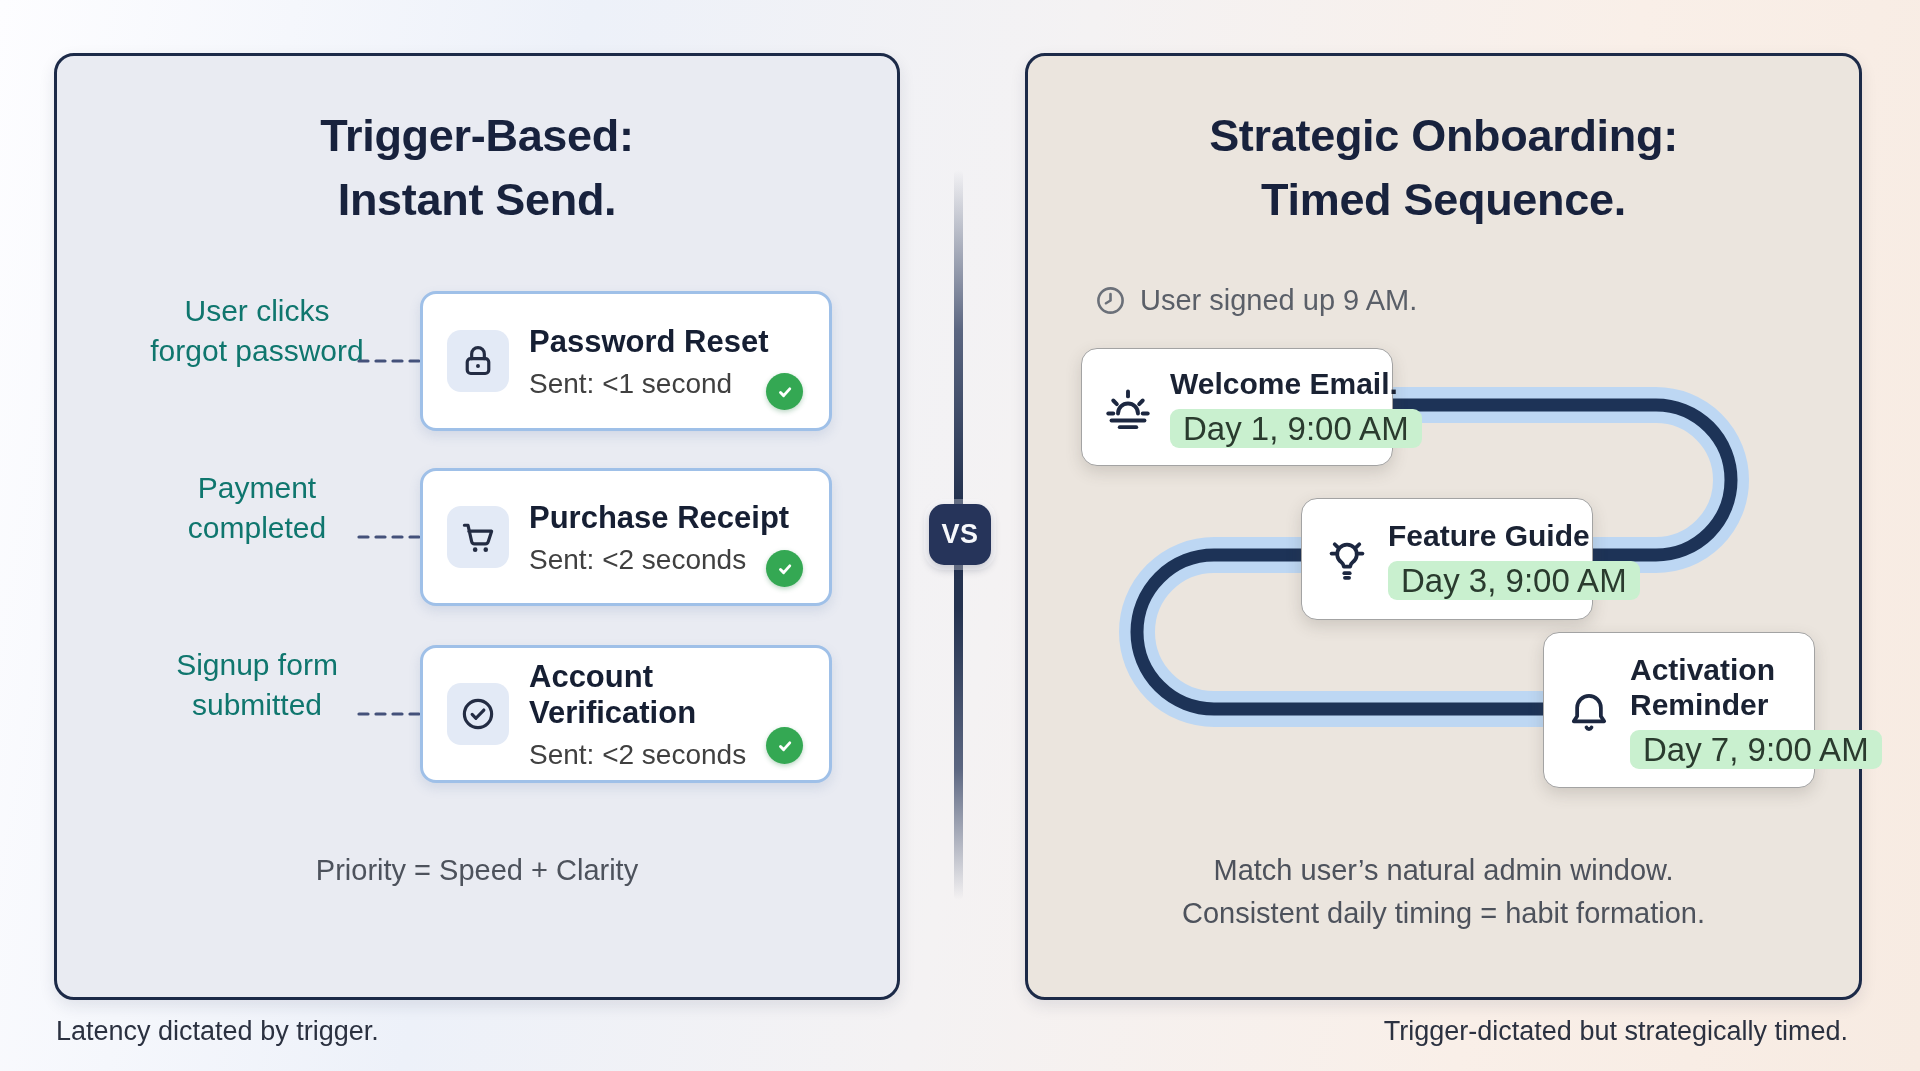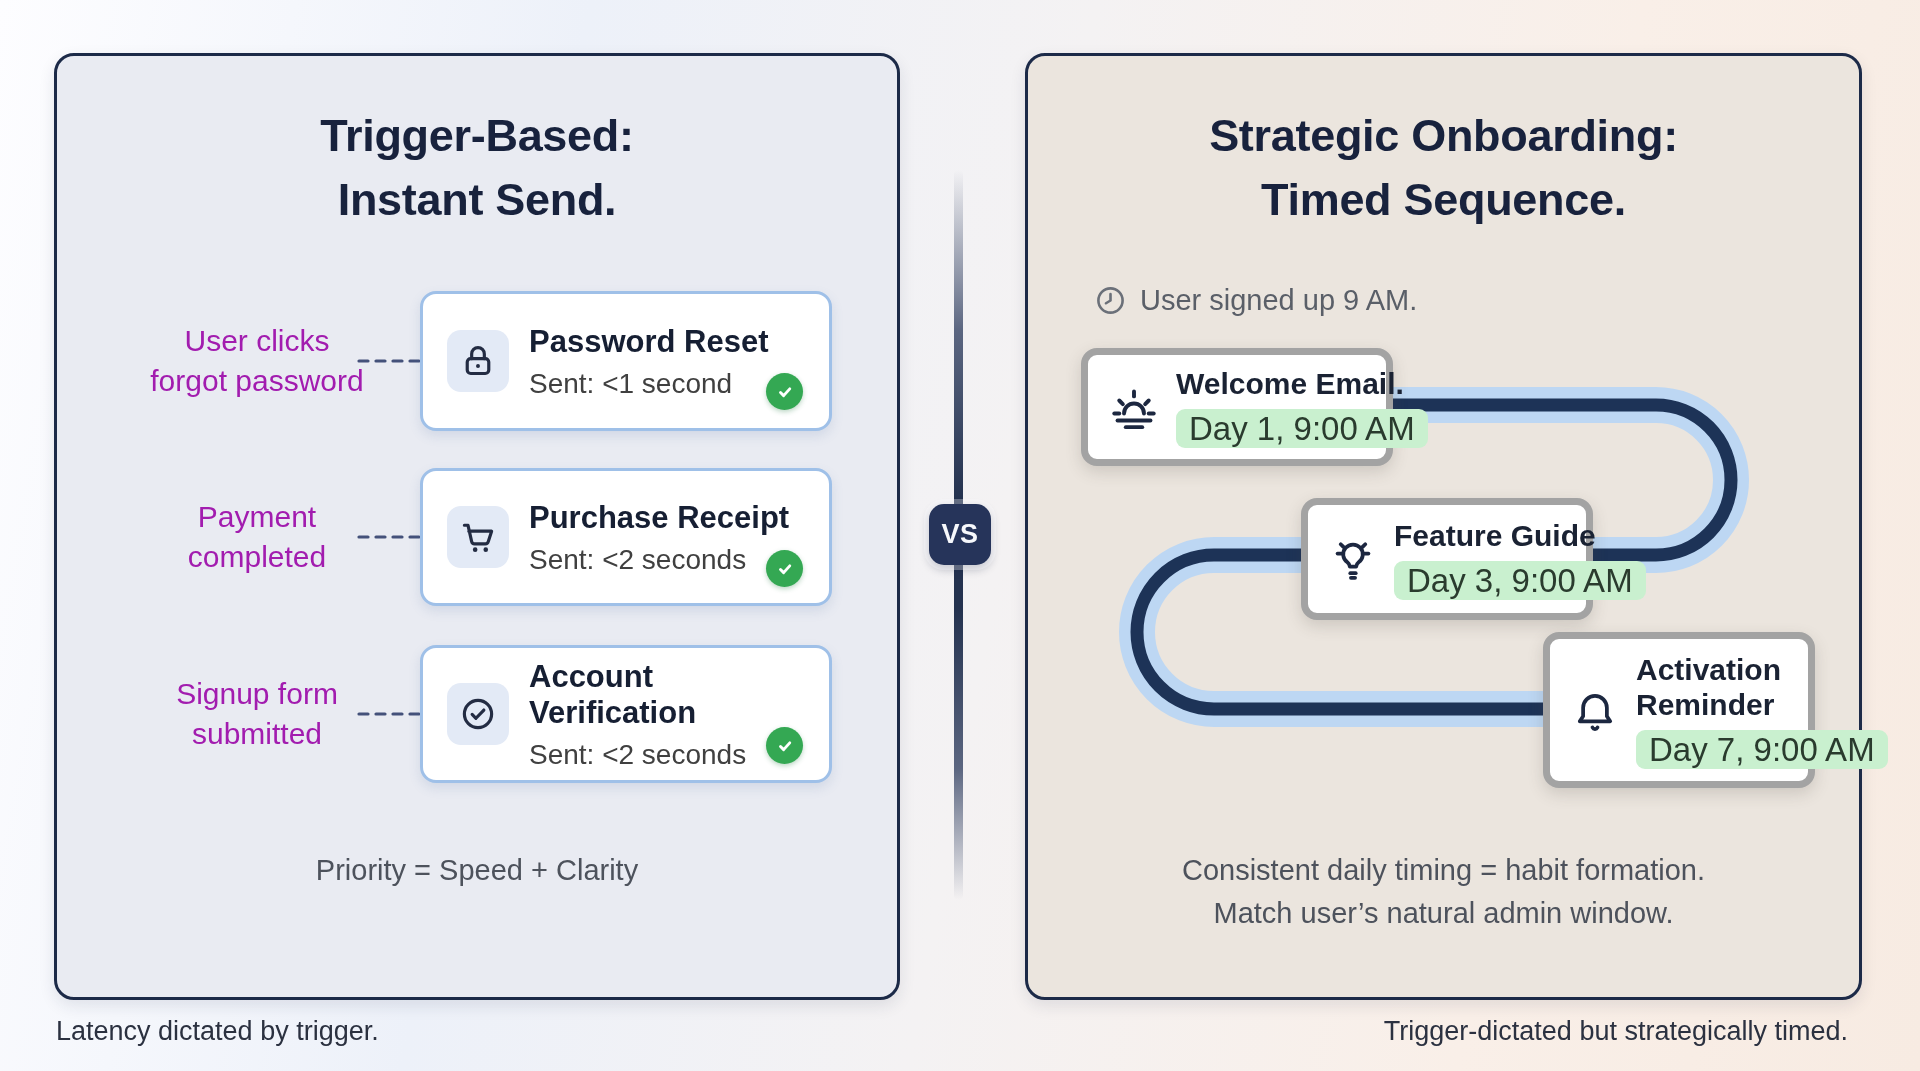--- a/index.html
+++ b/index.html
@@ -17,22 +17,22 @@
     box-shadow:0 6px 16px rgba(30,40,70,.10);
   }
   .panel-left{left:54px;width:846px;background:#e9ebf2;}
   .panel-right{left:1025px;width:837px;background:#ebe5de;}
   .panel-title{
     position:absolute;top:48px;left:0;width:100%;text-align:center;
     font-size:45px;line-height:64px;font-weight:800;color:#18223d;letter-spacing:-.3px;
   }
   
   .trigger-label{
-    position:absolute;left:50px;width:300px;display:flex;align-items:center;justify-content:center;
-    text-align:center;font-size:30px;line-height:40px;color:#a21caf;font-weight:500;
+    position:absolute;left:50px;width:300px;display:flex;align-items:flex-start;justify-content:center;
+    text-align:center;font-size:30px;line-height:40px;color:#0f766e;font-weight:500;
   }
   .trigger-arrow{position:absolute;left:300px;}
   .event-card{
     position:absolute;left:363px;width:412px;height:140px;box-sizing:border-box;
     background:#ffffff;border:3px solid #9fc0e8;border-radius:16px;
     box-shadow:0 5px 12px rgba(90,120,170,.16);
     display:flex;align-items:center;padding:0 24px;gap:20px;
   }
   .icon-tile{
     width:62px;height:62px;border-radius:14px;background:#e3eaf6;flex:0 0 auto;
@@ -62,21 +62,21 @@
     box-shadow:0 0 0 5px rgba(252,252,255,.30),0 4px 10px rgba(20,30,60,.30);
   }
   
   .signup-note{
     position:absolute;left:66px;top:228px;display:flex;align-items:center;gap:13px;
     color:#5a5f68;font-size:29px;
   }
   .signup-note svg{color:#6b7079;}
   .journey-svg{position:absolute;left:0;top:0;width:837px;height:947px;}
   .step-card{
-    position:absolute;box-sizing:border-box;background:#ffffff;border:7px solid #a3a3a3;
+    position:absolute;box-sizing:border-box;background:#ffffff;border:1px solid #a3a3a3;
     border-radius:16px;box-shadow:0 6px 16px rgba(70,65,60,.18);
     display:flex;align-items:center;padding:0 20px;gap:16px;
   }
   .step-icon{flex:0 0 auto;color:#1c2740;display:flex;align-items:center;justify-content:center;}
   .step-title{font-size:30px;line-height:35px;font-weight:700;color:#1a2233;}
   .step-badge{
     display:inline-block;margin-top:8px;background:#c9f0cf;color:#2a3b2e;
     font-size:33px;line-height:25px;padding:7px 13px;border-radius:9px;white-space:nowrap;
   }
   .card-welcome{left:53px;top:292px;width:312px;height:118px;}
@@ -259,21 +259,21 @@
           <path d="M10.8 20.4a1.35 1.35 0 0 0 2.4 0" fill="currentColor"></path>
         </svg>
       </div>
       <div>
         <div class="step-title">Activation Reminder</div>
         <span class="step-badge">Day 7, 9:00 AM</span>
       </div>
     </div>
 
     <div class="panel-summary">
+      <div>Match user’s natural admin window.</div>
       <div>Consistent daily timing = habit formation.</div>
-      <div>Match user’s natural admin window.</div>
     </div>
   </section>
 
   <div class="footer-caption footer-left">Latency dictated by trigger.</div>
   <div class="footer-caption footer-right">Trigger-dictated but strategically timed.</div>
 
 </div>
 
 </body></html>

